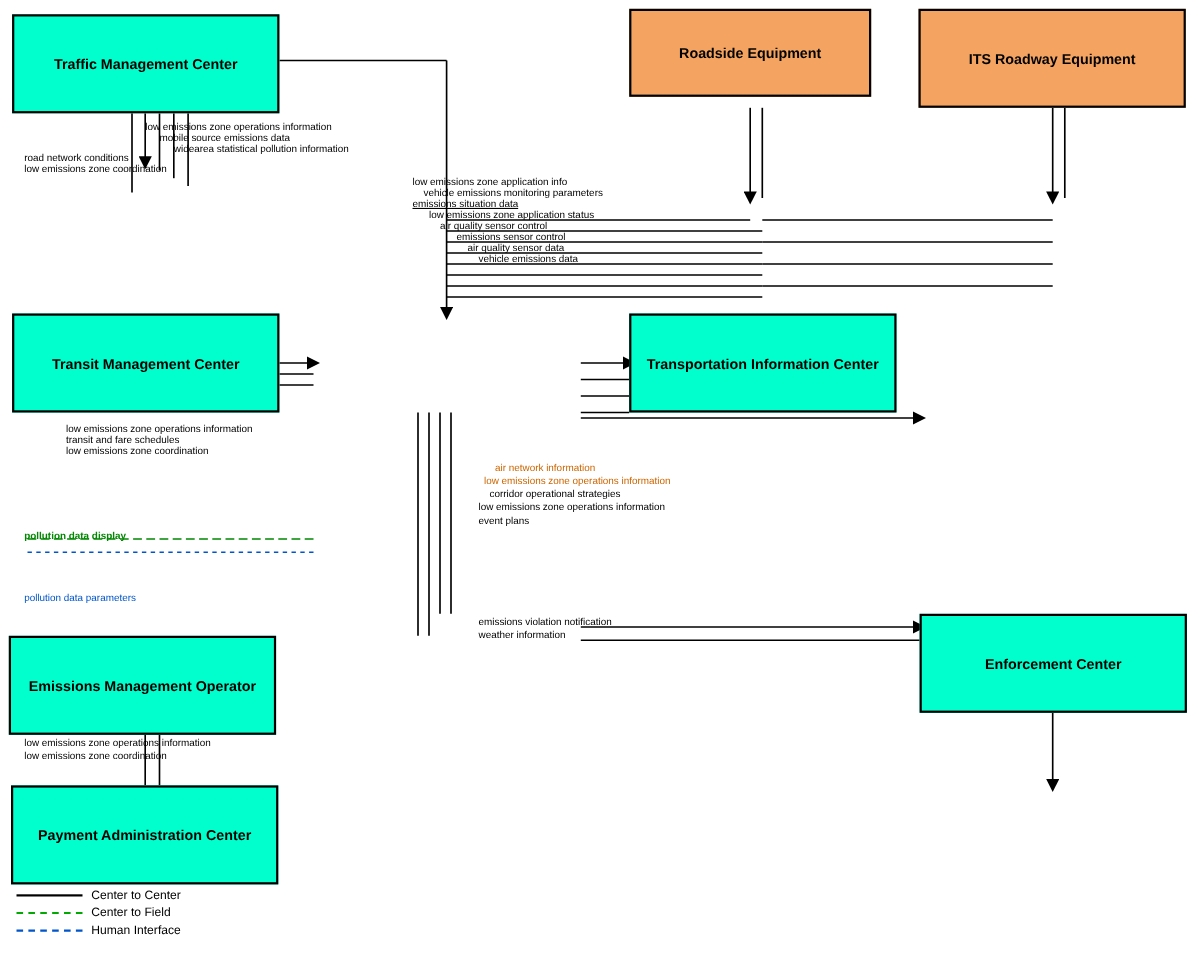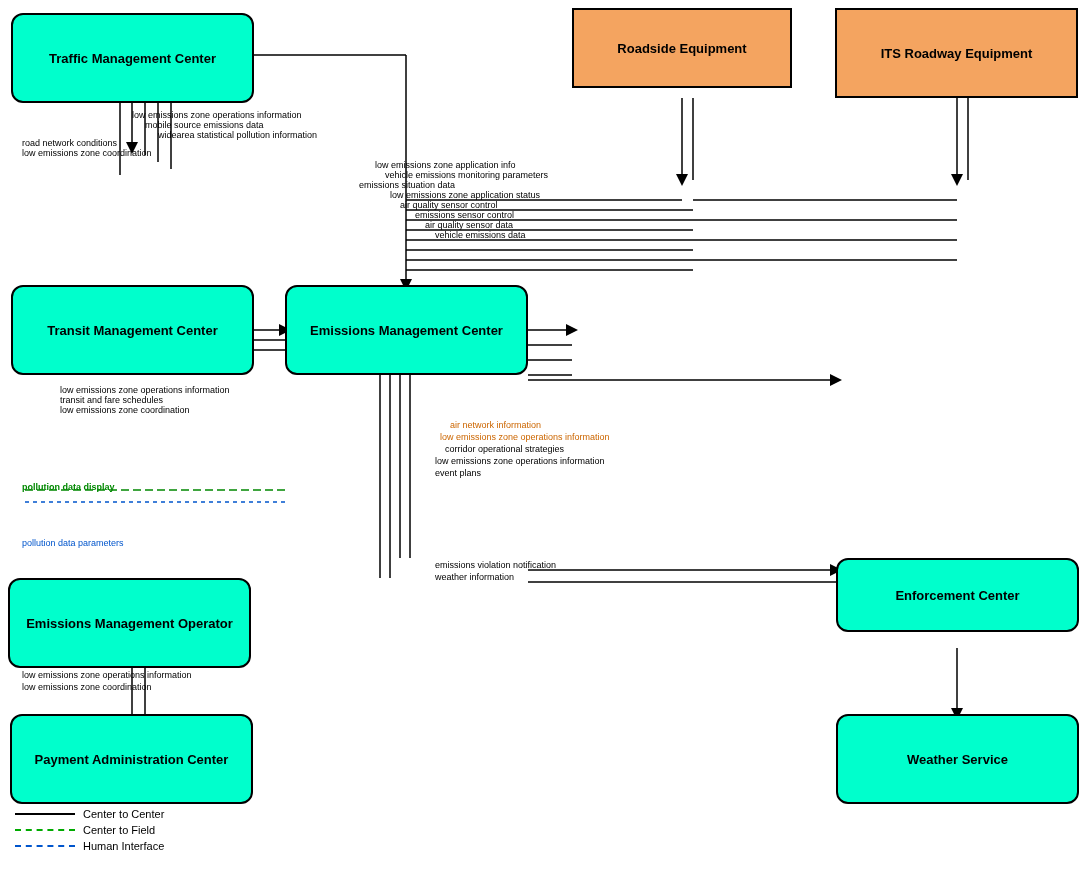--- a/index.html
+++ b/index.html
@@ -24,21 +24,20 @@
       align-items: center;
       justify-content: center;
       text-align: center;
       font-weight: bold;
       font-size: 13px;
       padding: 8px;
     }
     .node-cyan {
       background-color: #00FFCC;
       border-color: #000;
-      border-radius: 12px;
     }
     .node-orange {
       background-color: #F4A460;
       border-color: #000;
     }
     .arrow-label {
       position: absolute;
       font-size: 9px;
       color: #000;
       white-space: nowrap;
@@ -165,51 +164,48 @@
   </div>
 
   <div class="node node-orange" style="left:835px;top:8px;width:243px;height:90px;">
     <span>ITS Roadway Equipment</span>
   </div>
 
   <div class="node node-cyan" style="left:11px;top:285px;width:243px;height:90px;">
     <span>Transit Management Center</span>
   </div>
 
-  <div class="node node-cyan" style="left:285px;top:285px;width:243px;height:90px;">
-    <span>Emissions Management Center</span>
-  </div>
-
+
+  <div class="node node-cyan" style="left:572px;top:285px;width:243px;height:90px;">
+    <span>Transportation Information Center</span>
+  </div>
 
 
   <div class="node node-cyan" style="left:8px;top:578px;width:243px;height:90px;">
     <span>Emissions Management Operator</span>
   </div>
 
-  <div class="node node-cyan" style="left:836px;top:558px;width:243px;height:74px;">
+  <div class="node node-cyan" style="left:836px;top:558px;width:243px;height:90px;">
     <span>Enforcement Center</span>
   </div>
 
   <div class="node node-cyan" style="left:10px;top:714px;width:243px;height:90px;">
     <span>Payment Administration Center</span>
   </div>
 
-  <div class="node node-cyan" style="left:836px;top:714px;width:243px;height:90px;">
-    <span>Weather Service</span>
-  </div>
 
   <div class="arrow-label" style="left:132px;top:110px;">low emissions zone operations information</div>
   <div class="arrow-label" style="left:145px;top:120px;">mobile source emissions data</div>
   <div class="arrow-label" style="left:158px;top:130px;">widearea statistical pollution information</div>
   <div class="arrow-label" style="left:22px;top:138px;">road network conditions</div>
   <div class="arrow-label" style="left:22px;top:148px;">low emissions zone coordination</div>
 
   <div class="arrow-label" style="left:375px;top:160px;">low emissions zone application info</div>
   <div class="arrow-label" style="left:385px;top:170px;">vehicle emissions monitoring parameters</div>
-  <div class="arrow-label" style="left:359px;top:180px;">emissions situation data</div>
+  <div class="arrow-label" style="left:375px;top:180px;text-decoration:underline;">emissions situation data</div>
   <div class="arrow-label" style="left:390px;top:190px;">low emissions zone application status</div>
   <div class="arrow-label" style="left:400px;top:200px;">air quality sensor control</div>
   <div class="arrow-label" style="left:415px;top:210px;">emissions sensor control</div>
   <div class="arrow-label" style="left:425px;top:220px;">air quality sensor data</div>
   <div class="arrow-label" style="left:435px;top:230px;">vehicle emissions data</div>
 
   <div class="arrow-label" style="left:60px;top:385px;">low emissions zone operations information</div>
   <div class="arrow-label" style="left:60px;top:395px;">transit and fare schedules</div>
   <div class="arrow-label" style="left:60px;top:405px;">low emissions zone coordination</div>
 

